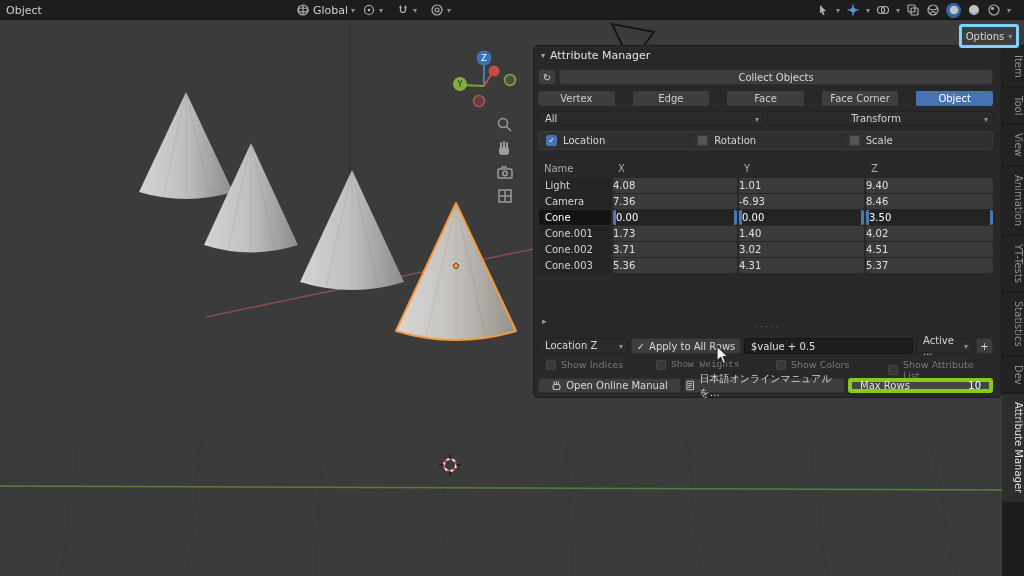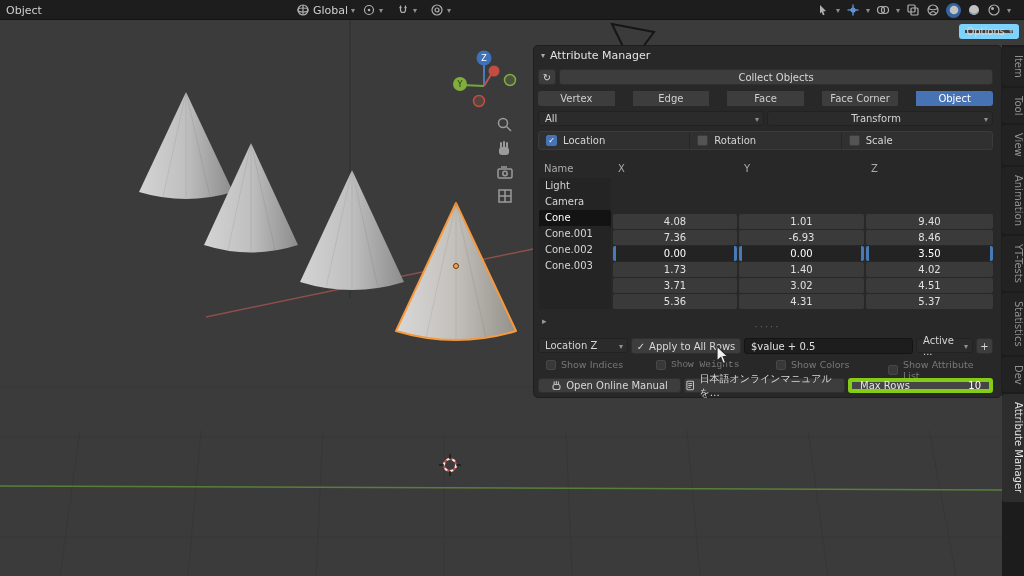--- a/index.html
+++ b/index.html
@@ -11,24 +11,24 @@
             color:#cfcfcf; font-size:11px; }
   .tb-item { position:absolute; top:0; height:20px; display:flex; align-items:center; gap:3px; }
   .tb-chev { font-size:8px; color:#8f8f8f; }
   .ic { width:14px; height:14px; display:block; }
   .ic * { stroke:#b0b0b0; fill:none; stroke-width:1.2; }
   .ic .fil { fill:#b0b0b0; stroke:none; }
   .ic.blue * { stroke:#6aa2e8; }
   .ic .solidfill { fill:#c2c2c2; stroke:none; }
   .sphere-active { background:#3465a0; border-radius:50%; }
   
-  .options-btn { position:absolute; left:959px; top:24px; width:60px; height:15px;
-                 background:#3e3e3e; border:6px solid #7dd3fc; border-radius:3px; z-index:15;
+  .options-btn { position:absolute; left:959px; top:24px; width:60px; height:24px;
+                 background:#3e3e3e; border:3px solid #7dd3fc; border-radius:3px; z-index:15;
                  color:#d8d8d8; font-size:10px; display:flex; align-items:center;
-                 justify-content:flex-end; gap:4px; }
+                 justify-content:center; gap:4px; }
   
   .vp { position:absolute; left:0; top:20px; z-index:1; }
   
   .tabstrip { position:absolute; left:1002px; top:45px; bottom:0; width:22px;
               background:#1c1c1c; z-index:5; display:flex; flex-direction:column;
               gap:2px; padding-top:2px; }
   .vtab { writing-mode:vertical-rl; font-size:10px; color:#929292; background:#222222;
           padding:8px 0; text-align:center; width:22px; border-radius:3px 0 0 3px; }
   .vtab.active { background:#2d2d2d; color:#e4e4e4; }
   
@@ -71,22 +71,22 @@
   .cb.checked { background:#4772b3; border-color:#4772b3; color:#ffffff; }
   .cb.dis { width:10px; height:10px; background:#383838; border-color:#474747; }
   .thead, .trow { display:grid; grid-template-columns:72px 124px 125px 1fr; gap:2px; }
   .thead { position:absolute; top:117px; left:5px; right:8px; height:14px;
            color:#ababab; }
   .thead div { padding-left:5px; }
   .tbody { position:absolute; top:132px; left:5px; right:8px; }
   .trow { height:15px; margin-bottom:1px; }
   .cell.name { background:#242424; border-radius:2px; line-height:15px; padding-left:6px;
                color:#d6d6d6; overflow:hidden; }
-  .cell.val { background:#3a3a3a; border-radius:2px; line-height:15px; text-align:center;
-              color:#e0e0e0;margin-top:36px; }
+  .cell.val { background:#3a3a3a; border-radius:2px; line-height:15px; text-align:left;
+              color:#e0e0e0; }
   .trow.sel .cell.name { background:#131313; color:#ffffff; }
   .trow.sel .cell.val { background:#232323; border-left:3px solid #4a7ab5;
                         border-right:3px solid #4a7ab5; line-height:15px; color:#ffffff; }
   .subpanel-arrow { position:absolute; left:8px; top:270px; font-size:9px; color:#9a9a9a; }
   .drag-dots { position:absolute; top:275px; left:50%; transform:translateX(-50%);
                color:#666; letter-spacing:2px; font-size:10px; }
   .batch-row { top:292px; height:16px; }
   .attr-dd { width:90px; }
   .apply-btn { width:110px; }
   .expr { flex:1; background:#1d1d1d; border:1px solid #141414; border-radius:3px;

